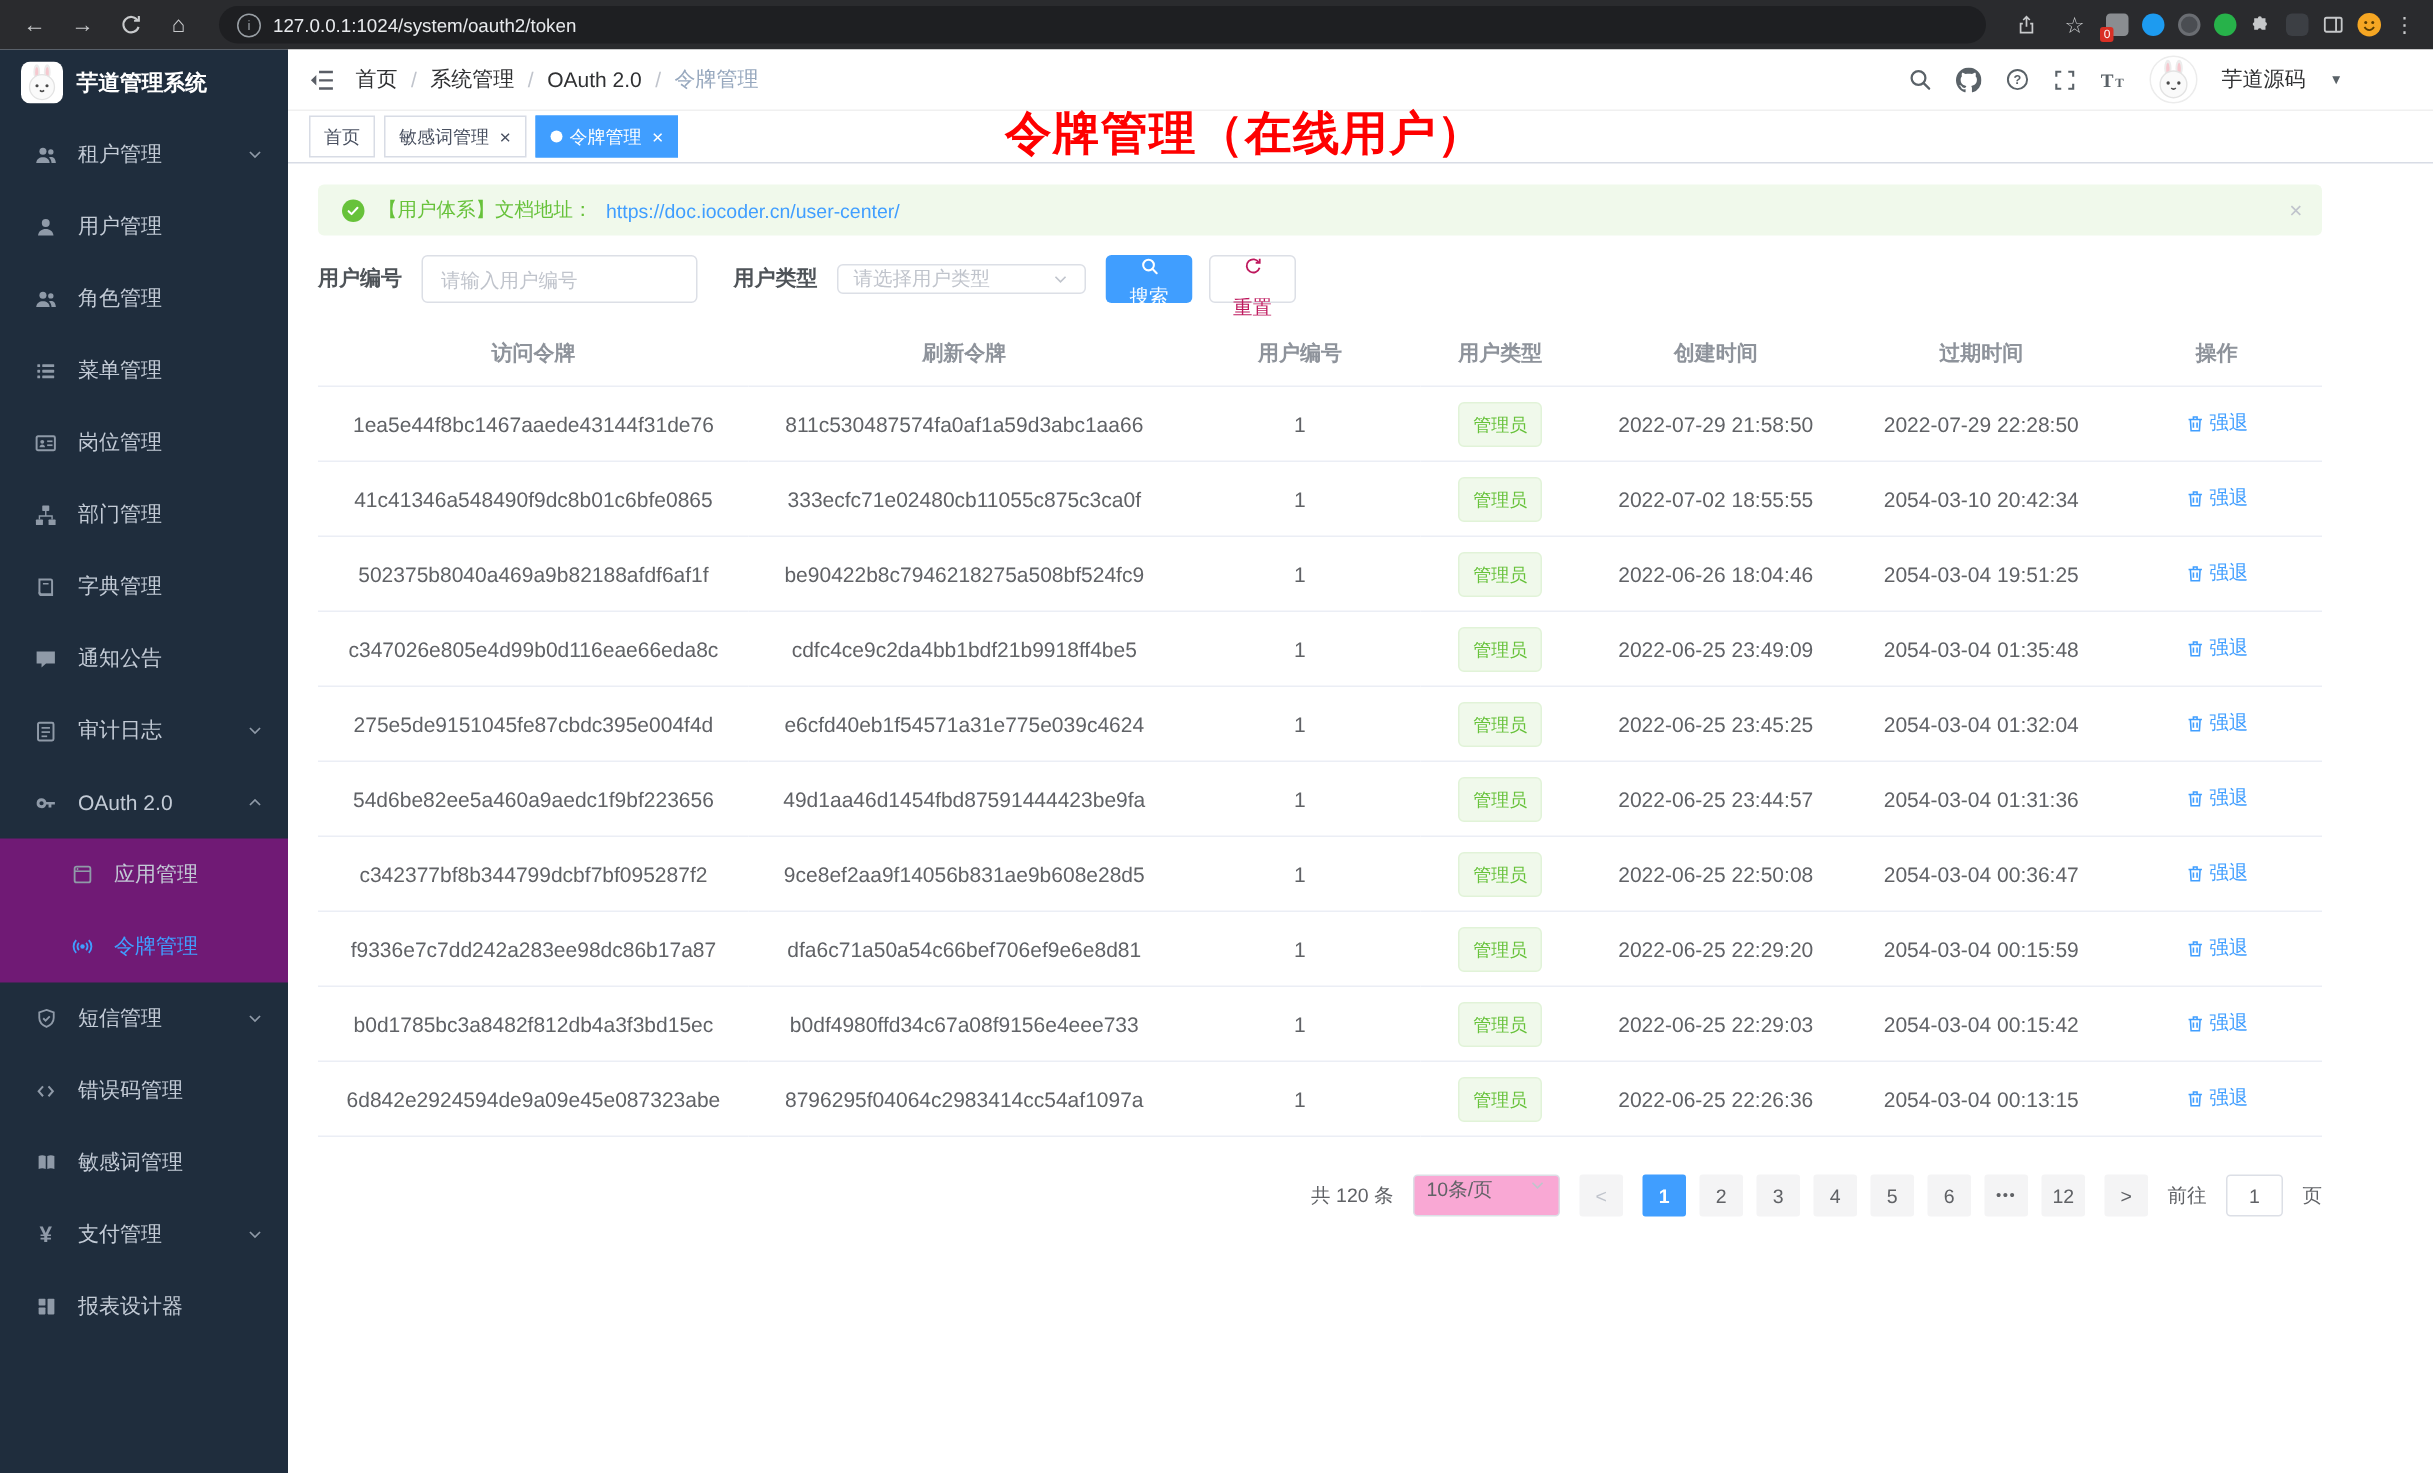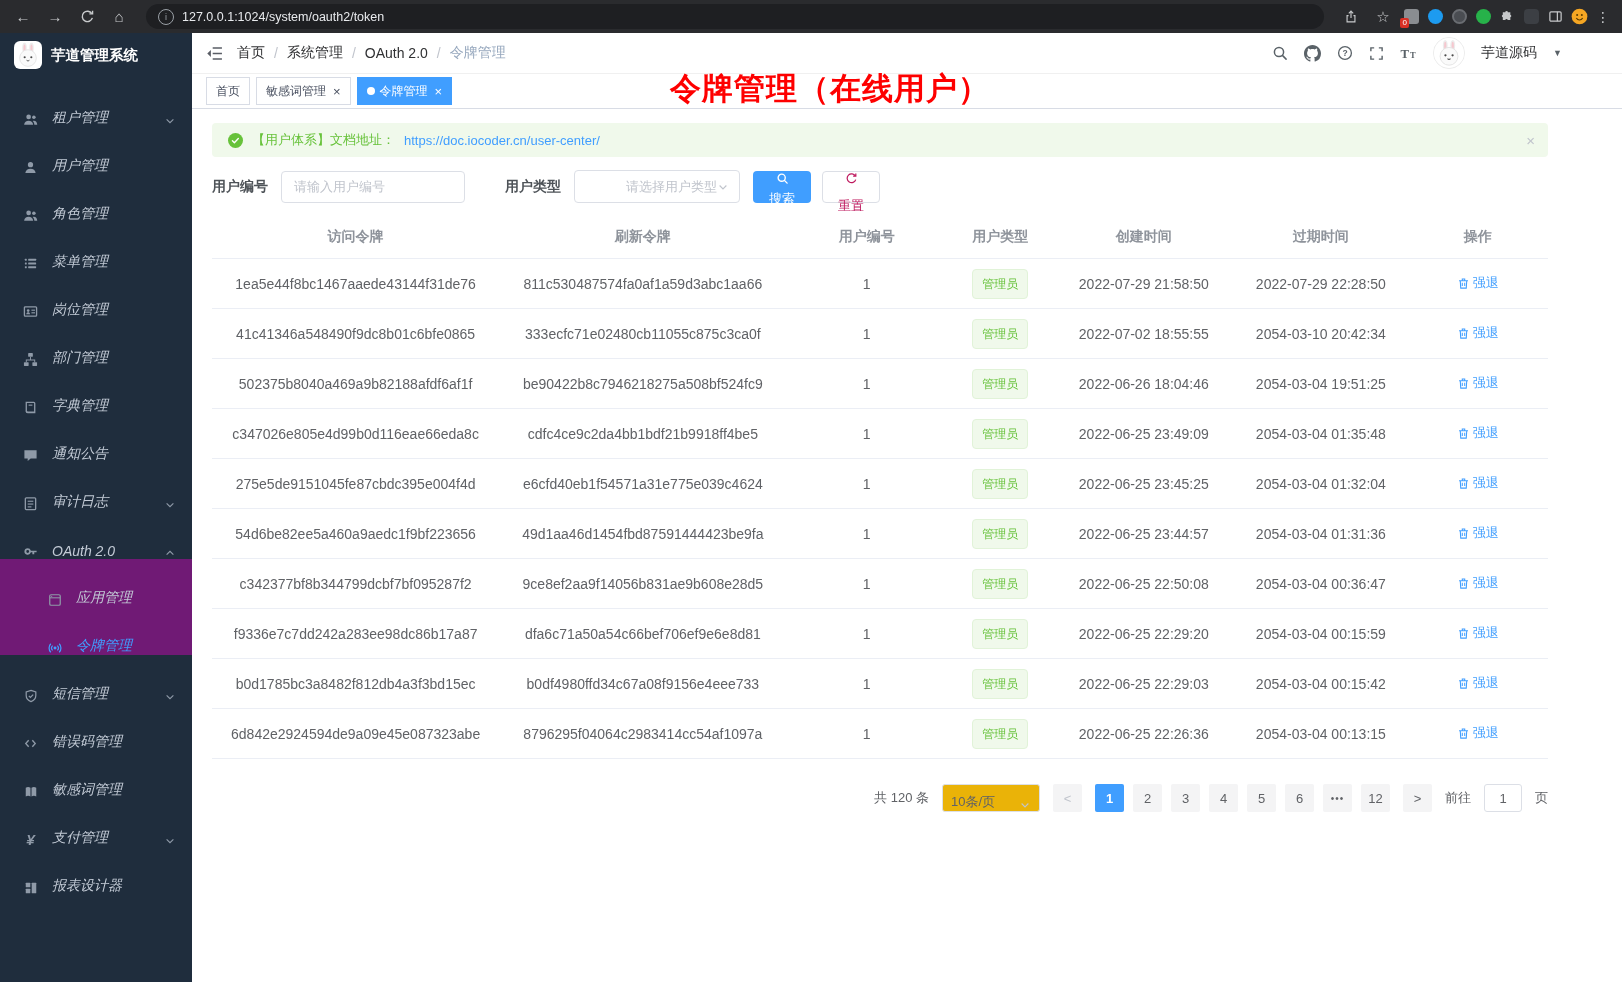--- a/index.html
+++ b/index.html
@@ -16,21 +16,21 @@
   .dotc{width:15px;height:15px;border-radius:50%;display:inline-block;}
   .badge0{position:absolute;bottom:-2px;left:-2px;background:#d93025;color:#fff;font-size:8px;line-height:1;padding:1px 2.5px;border-radius:2px;}
   .kebab{color:#c8cacc;font-size:14px;}
 
   
   .app{display:flex;height:949px;}
   .sidebar{width:192px;flex:none;background:#1f2d3d;display:flex;flex-direction:column;overflow:hidden;}
   .logo-bar{height:44px;display:flex;align-items:center;padding:0 14px;gap:9px;cursor:pointer;flex:none;}
   .logo-title{color:#fff;font-size:14.5px;font-weight:700;white-space:nowrap;}
   .menu{flex:1;padding-top:2px;}
-  .menu-item{position:relative;height:48px;display:flex;align-items:flex-end;padding-left:22px;font-size:14px;color:#c3cbd6;cursor:pointer;white-space:nowrap;font-style:italic;}
+  .menu-item{position:relative;height:48px;display:flex;align-items:center;padding-left:22px;font-size:14px;color:#c3cbd6;cursor:pointer;white-space:nowrap;}
   .mi-icon{width:17px;margin-right:13px;display:inline-flex;justify-content:center;color:#8f9aa8;flex:none;}
   .mi-arrow{position:absolute;right:16px;color:#8f9aa8;display:inline-flex;}
   .mi-arrow.up svg{transform:rotate(180deg);}
   .submenu{background:#701a75;}
   .submenu .menu-item{padding-left:46px;}
   .menu-item.active{color:#409eff;}
   .menu-item.active .mi-icon{color:#409eff;}
   .yen-g{font-size:15px;font-weight:700;line-height:1;}
 
   .main{flex:1;display:flex;flex-direction:column;background:#fff;min-width:0;}
@@ -57,39 +57,39 @@
 
   
   .content{flex:1;padding:14px 74px 0 20px;position:relative;min-width:0;}
   .banner{height:34px;background:#f0f9eb;border-radius:4px;display:flex;align-items:center;padding:0 16px;gap:9px;font-size:13px;color:#67c23a;position:relative;margin-bottom:13px;}
   .check-icon{width:15px;height:15px;border-radius:50%;background:#67c23a;display:inline-flex;align-items:center;justify-content:center;flex:none;}
   .banner-link{color:#409eff;cursor:pointer;}
   .banner-close{position:absolute;right:13px;color:#c0c4cc;font-size:15px;cursor:pointer;line-height:1;}
 
   .filters{display:flex;align-items:center;margin-bottom:13px;}
   .f-label{font-size:14px;color:#4e5358;font-weight:700;margin-right:13px;white-space:nowrap;}
-  .f-input{width:158px;height:30px;border:1px solid #dcdfe6;border-radius:4px;padding:0 12px;font-size:13px;color:#15803d;margin-right:40px;outline:none;background:#fff;font-family:inherit;}
+  .f-input{width:158px;height:30px;border:1px solid #dcdfe6;border-radius:4px;padding:0 12px;font-size:13px;color:#15803d;margin-right:24px;outline:none;background:#fff;font-family:inherit;}
   .f-input::placeholder{color:#c0c4cc;}
-  .f-select{width:166px;height:33px;box-sizing:border-box;border:1px solid #dcdfe6;border-radius:4px;display:flex;align-items:center;justify-content:flex-end;padding:0 10px;color:#c0c4cc;font-size:13px;margin-right:13px;background:#fff;cursor:pointer;}
+  .f-select{width:166px;height:20px;box-sizing:border-box;border:1px solid #dcdfe6;border-radius:4px;display:flex;align-items:center;justify-content:space-between;padding:0 10px;color:#c0c4cc;font-size:13px;margin-right:13px;background:#fff;cursor:pointer;}
   .sel-arrow{color:#c0c4cc;display:inline-flex;}
   .btn{height:32px;border-radius:4px;font-size:13px;display:inline-flex;align-items:center;gap:5px;padding:0 15px;cursor:pointer;border:1px solid transparent;font-family:inherit;flex-direction:column;}
   .btn-primary{background:#409eff;color:#fff;margin-right:11px;}
   .btn-plain{background:#fff;border-color:#dcdfe6;color:#be185d;gap:12px;}
   .btn-ic{display:inline-flex;}
 
   
   table{width:100%;border-collapse:collapse;table-layout:fixed;}
   thead th{height:40px;font-size:14px;color:#8e939b;font-weight:600;text-align:center;border-bottom:1px solid #ebeef5;white-space:nowrap;}
   tbody td{height:47px;font-size:14px;color:#606266;text-align:center;border-bottom:1px solid #ebeef5;white-space:nowrap;overflow:hidden;}
   .tag-success{display:inline-block;padding:8px 9px;background:#f0f9eb;border:1px solid #e1f3d8;color:#67c23a;border-radius:4px;font-size:12px;line-height:1;}
   .action-link{color:#409eff;font-size:13px;display:inline-flex;align-items:center;gap:3px;cursor:pointer;text-align:center;}
 
   
   .pagination{display:flex;align-items:center;justify-content:flex-end;gap:13px;margin-top:25px;font-size:13px;color:#606266;}
-  .pg-select{width:98px;height:28px;box-sizing:border-box;border:1px solid #dcdfe6;border-radius:3px;display:flex;align-items:flex-end;justify-content:space-between;padding:0 8px;background:#eab308;cursor:pointer;}
+  .pg-select{width:98px;height:28px;box-sizing:border-box;border:1px solid #dcdfe6;border-radius:3px;display:flex;align-items:flex-start;justify-content:space-between;padding:0 8px;background:#f9a8d4;cursor:pointer;}
   .pg-pages{display:flex;gap:9px;align-items:center;}
   .pg-btn{min-width:29px;height:28px;background:#f4f4f5;color:#606266;border-radius:2px;display:inline-flex;align-items:center;justify-content:center;padding:0 4px;cursor:pointer;font-size:13px;box-sizing:border-box;}
   .pg-btn.active{background:#409eff;color:#fff;font-weight:700;}
   .pg-btn.disabled{color:#c0c4cc;cursor:not-allowed;}
   .pg-btn.more{letter-spacing:1px;font-size:10px;}
   .goto-input{width:38px;height:28px;box-sizing:border-box;border:1px solid #dcdfe6;border-radius:3px;text-align:center;font-size:13px;color:#606266;outline:none;font-family:inherit;}
 
   
   .annotation{position:absolute;left:670px;top:68px;font-size:31px;font-weight:700;color:#fe0000;z-index:60;white-space:nowrap;letter-spacing:1px;}
 </style>

